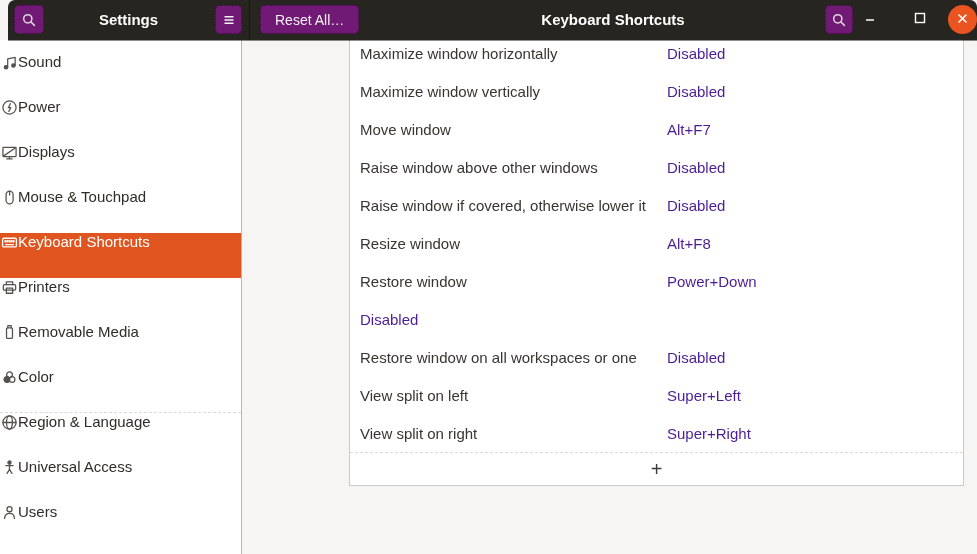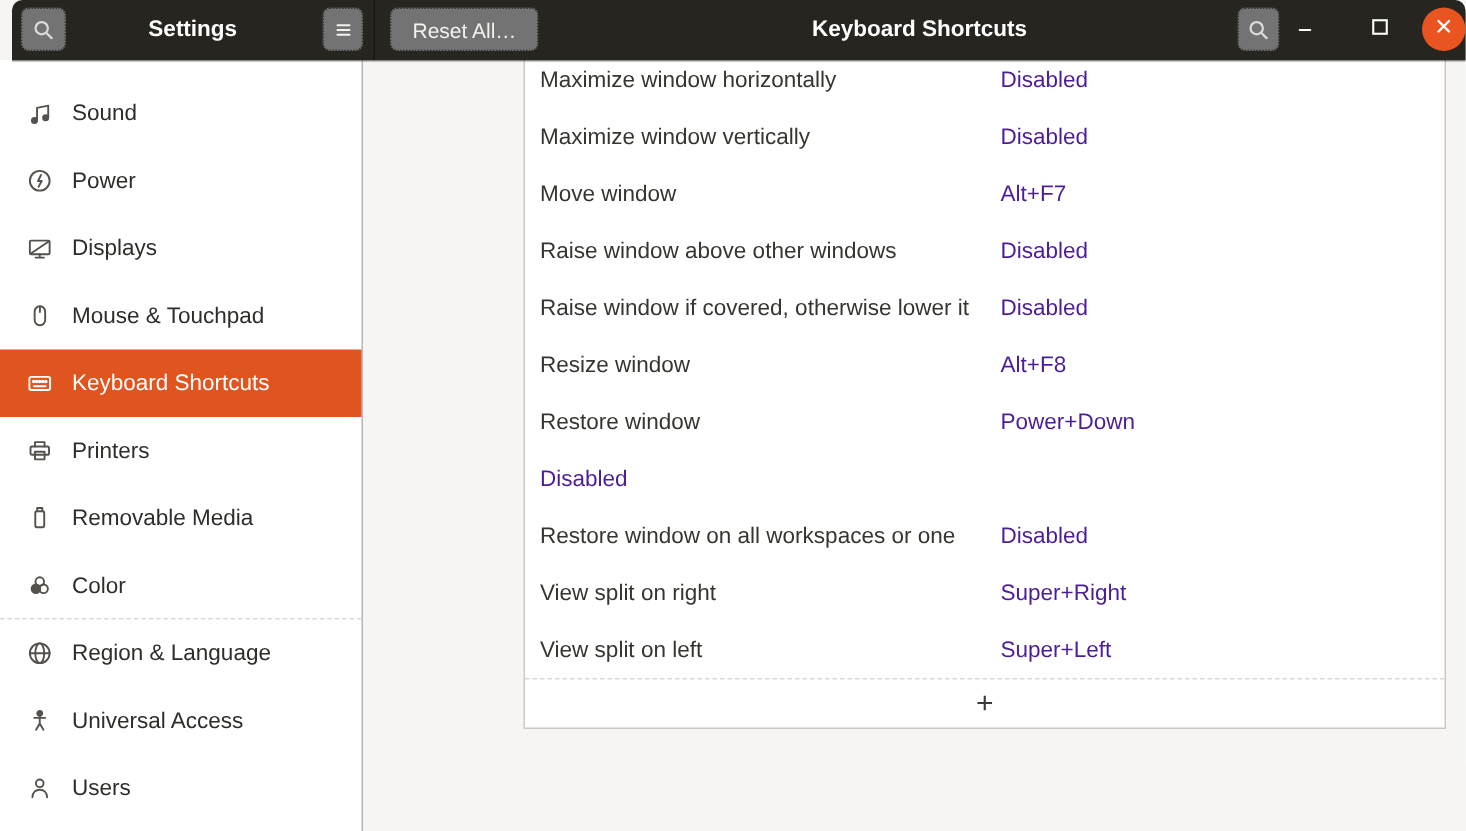--- a/index.html
+++ b/index.html
@@ -9,21 +9,21 @@
   }
   
   .header{
     position:absolute;top:0;left:8px;right:0;height:40px;
     background:#262520;z-index:10;border-radius:7px 7px 0 0;
     box-shadow:0 1px 0 rgba(0,0,0,.45);
   }
   .hsep{position:absolute;left:241px;top:0;bottom:0;width:1px;background:rgba(0,0,0,.4);}
   .hbtn{
     position:absolute;top:5px;height:29px;box-sizing:border-box;
-    background:#737373;border:1px dotted rgba(0,0,0,.55);border-radius:5px;
+    background:#701a75;border:1px dotted rgba(0,0,0,.55);border-radius:5px;
     display:flex;align-items:center;justify-content:center;
     color:#f4f2ef;cursor:pointer;
   }
   .hbtn svg{display:block;}
   .btn-search-left{left:6px;width:30px;}
   .btn-menu{left:207px;width:27px;}
   .btn-reset{left:252px;padding:0 14px;font-size:14px;white-space:nowrap;}
   .btn-search-right{left:817px;width:28px;}
   .htitle{
     position:absolute;top:0;height:40px;line-height:40px;text-align:center;
@@ -37,21 +37,21 @@
   .btn-close{
     left:940px;top:5px;width:29px;height:29px;border-radius:50%;
     background:#E95420;display:flex;align-items:center;justify-content:center;cursor:pointer;
   }
   
   .sidebar{
     position:absolute;top:40px;bottom:0;left:0;width:242px;box-sizing:border-box;
     background:#ffffff;border-right:1px solid #b9b6b3;padding-top:13px;z-index:2;
   }
   .side-item{
-    height:45px;display:flex;align-items:center;gap:13px;padding-left:17px;
+    height:45px;display:flex;align-items:flex-start;
     font-size:15px;color:#2e2d2a;cursor:pointer;
   }
   .side-item .icon{width:18px;height:18px;flex:none;color:#55524d;display:flex;align-items:center;justify-content:center;}
   .side-item .icon svg{display:block;}
   .side-item.selected{background:#E0551F;color:#ffffff;}
   .side-item.selected .icon{color:#ffffff;}
   .side-item.sep-before{border-top:1px dashed #dbd9d6;margin-top:-1px;}
   
   .main{position:absolute;top:40px;left:242px;right:0;bottom:0;background:#f6f5f4;overflow:hidden;z-index:1;}
   .panel{
@@ -263,22 +263,22 @@
     <span class="val">Power+Down</span>
   </div>
       <div class="srow">
     <span class="val">Disabled</span>
   </div>
       <div class="srow">
     <span class="name">Restore window on all workspaces or one</span>
     <span class="val">Disabled</span>
   </div>
       <div class="srow">
+    <span class="name">View split on left</span>
+    <span class="val">Super+Left</span>
+  </div>
+      <div class="srow">
     <span class="name">View split on right</span>
     <span class="val">Super+Right</span>
-  </div>
-      <div class="srow">
-    <span class="name">View split on left</span>
-    <span class="val">Super+Left</span>
   </div>
       <div class="add-row">+</div>
     </div>
 </div>
 
 </body></html>

